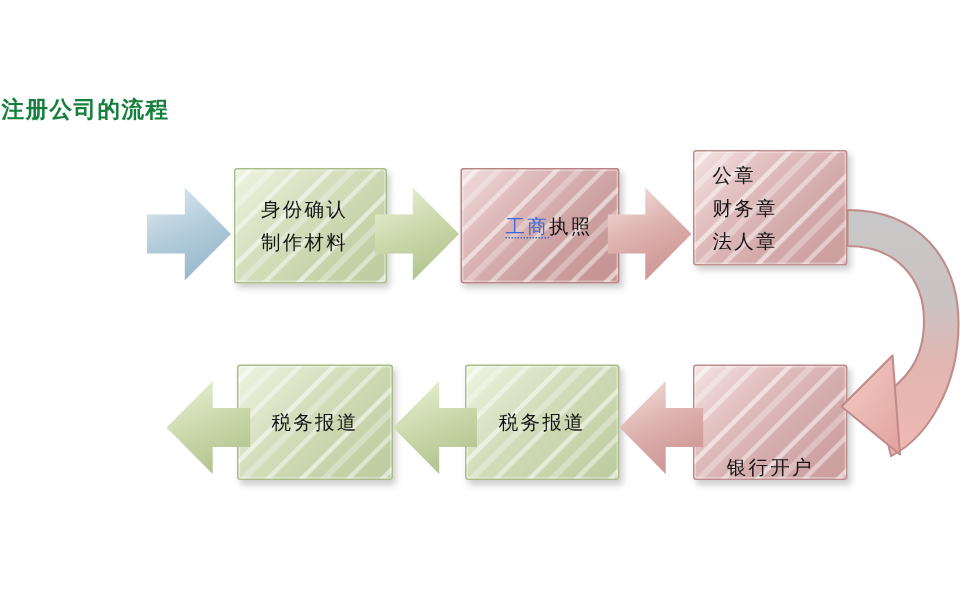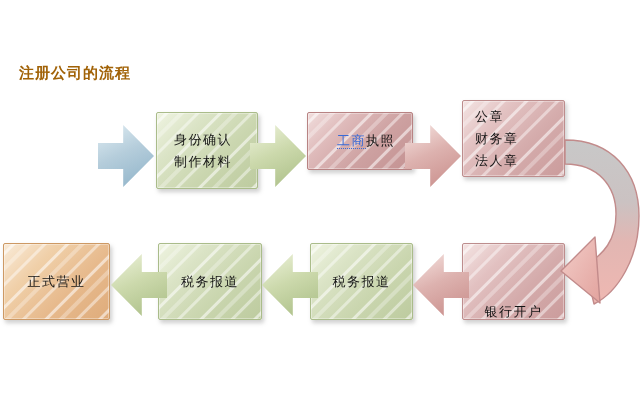--- a/index.html
+++ b/index.html
@@ -1,21 +1,21 @@
 <!DOCTYPE html>
 <html><head>
 <meta charset="utf-8">
 <style>
   html,body { margin:0; padding:0; background:#ffffff; }
   body { font-family:"Liberation Sans", sans-serif; }
   .stage { position:relative; width:640px; height:400px; background:#ffffff; overflow:hidden; }
 
   .page-title {
-    position:absolute; left:19px; top:64px; margin:0;
-    font-size:15px; font-weight:bold; color:#a16207; letter-spacing:1px;
+    position:absolute; left:1px; top:64px; margin:0;
+    font-size:15px; font-weight:bold; color:#15803d; letter-spacing:1px;
   }
 
   
   .box {
     position:absolute; box-sizing:border-box; border:1px solid;
     border-radius:2px;
     box-shadow:2px 3px 4px rgba(125,125,125,.38), inset 0 0 0 1px rgba(255,255,255,.35);
     display:flex; flex-direction:column; justify-content:center;
     font-size:13px; color:#141414; letter-spacing:1.5px; line-height:14px;
   }
@@ -37,21 +37,21 @@
   .pink   { background:linear-gradient(135deg,#f1dedd 0%,#deb9b9 30%,#cda1a1 62%,#c49292 100%); border-color:#b88383; }
   .pink2  { background:linear-gradient(135deg,#f4e4e3 0%,#e2c1c1 30%,#d4abab 62%,#cb9c9c 100%); border-color:#bd8d8d; }
   .orange { background:linear-gradient(135deg,#f9ebd8 0%,#f0d0a9 30%,#e7ba8d 62%,#dfac7b 100%); border-color:#cd9964; }
 
   .lines { display:flex; flex-direction:column; gap:8px; }
   .lines3 { gap:8px; }
 
   
   #b1 { left:5px;   top:112px; width:106px; height:77px; }
   #b2 { left:156px; top:112px; width:102px; height:77px;padding-left:17px; }
-  #b3 { left:307px; top:112px; width:106px; height:58px;padding-left:12px; }
+  #b3 { left:307px; top:112px; width:106px; height:77px;padding-left:12px; }
   #b4 { left:462px; top:100px; width:103px; height:77px; }
   #b5 { left:462px; top:243px; width:103px; height:77px;justify-content:flex-end; }
   #b6 { left:310px; top:243px; width:103px; height:77px; }
   #b7 { left:158px; top:243px; width:104px; height:77px; }
   #b8 { left:3px;   top:243px; width:107px; height:77px; }
 
   .biz-link { color:#3b6bd6; text-decoration:none; border-bottom:1px dotted #3b6bd6; cursor:pointer; }
 
   
   .arr { position:absolute; width:56px; height:62px; z-index:2;
@@ -105,23 +105,20 @@
   </div>
 
   <div class="box green center" id="b6">
     <span>税务报道</span>
   </div>
 
   <div class="box green center" id="b7">
     <span>税务报道</span>
   </div>
 
-  <div class="box orange center" id="b8">
-    <span>正式营业</span>
-  </div>
 
   <div class="arr right a-blue" id="a1"></div>
   <div class="arr right a-green" id="a2"></div>
   <div class="arr right a-pink" id="a3"></div>
   <div class="arr left  a-pink" id="a5"></div>
   <div class="arr left  a-green" id="a6"></div>
   <div class="arr left  a-green" id="a7"></div>
 
   <svg class="curve-svg" width="640" height="400" viewBox="0 0 640 400">
     <defs>

